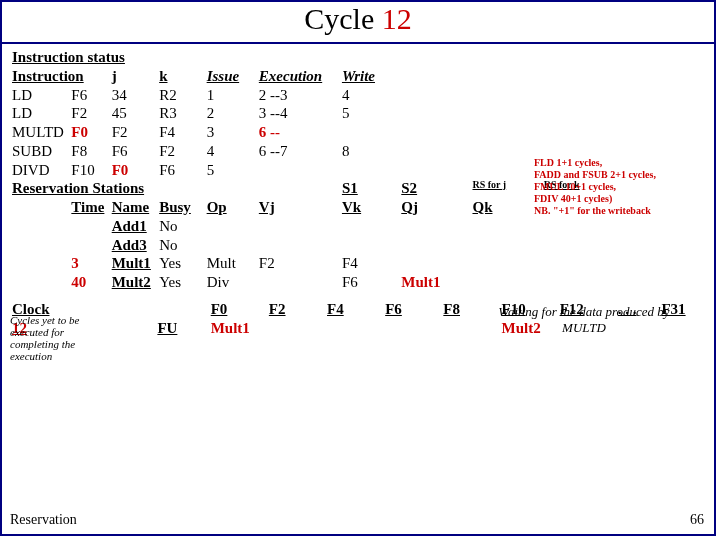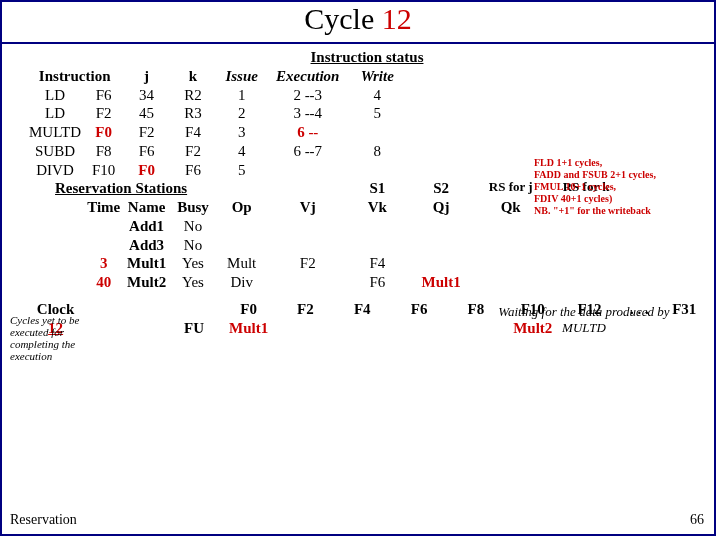--- a/index.html
+++ b/index.html
@@ -21,36 +21,35 @@
   }
   .titlebar {
     border-bottom: 2px solid #000080;
     text-align: center;
     font-size: 30px;
     padding: 0 0 6px 0;
   }
   .titlebar .black { color: #000; }
   .titlebar .red { color: #c00; }
   .content {
-    padding: 4px 6px 0 24px;
+    padding: 4px 6px 0 8px;
     font-size: 15px;
     line-height: 1.25;
-    text-align: center;
   }
   table {
     border-collapse: collapse;
     width: 100%;
     table-layout: fixed;
   }
   td {
     padding: 0 2px;
     vertical-align: top;
     white-space: nowrap;
   }
-  .b { font-weight: bold; }
+  .b { font-weight: bold; text-decoration: underline; }
   .sect { font-weight: bold; text-decoration: underline; }
   .red { color: #c00; }
   .redbold { color: #c00; font-weight: bold; }
   .redu { color: #c00; font-weight: bold; text-decoration: underline; }
   .note {
     position: absolute;
     right: 10px;
     top: 155px;
     width: 170px;
     font-size: 10px;
@@ -82,21 +81,21 @@
     left: 8px;
     bottom: 6px;
     font-size: 14px;
   }
   .footer-right {
     position: absolute;
     right: 10px;
     bottom: 6px;
     font-size: 14px;
   }
-  .small { font-size: 13px; }
+  .small { font-size: 10px; }
 </style>
 </head>
 <body>
 
 <div class="outer">
   <div class="titlebar">
     <span class="black">Cycle </span><span class="red">12</span>
   </div>
 
   <div class="content">

